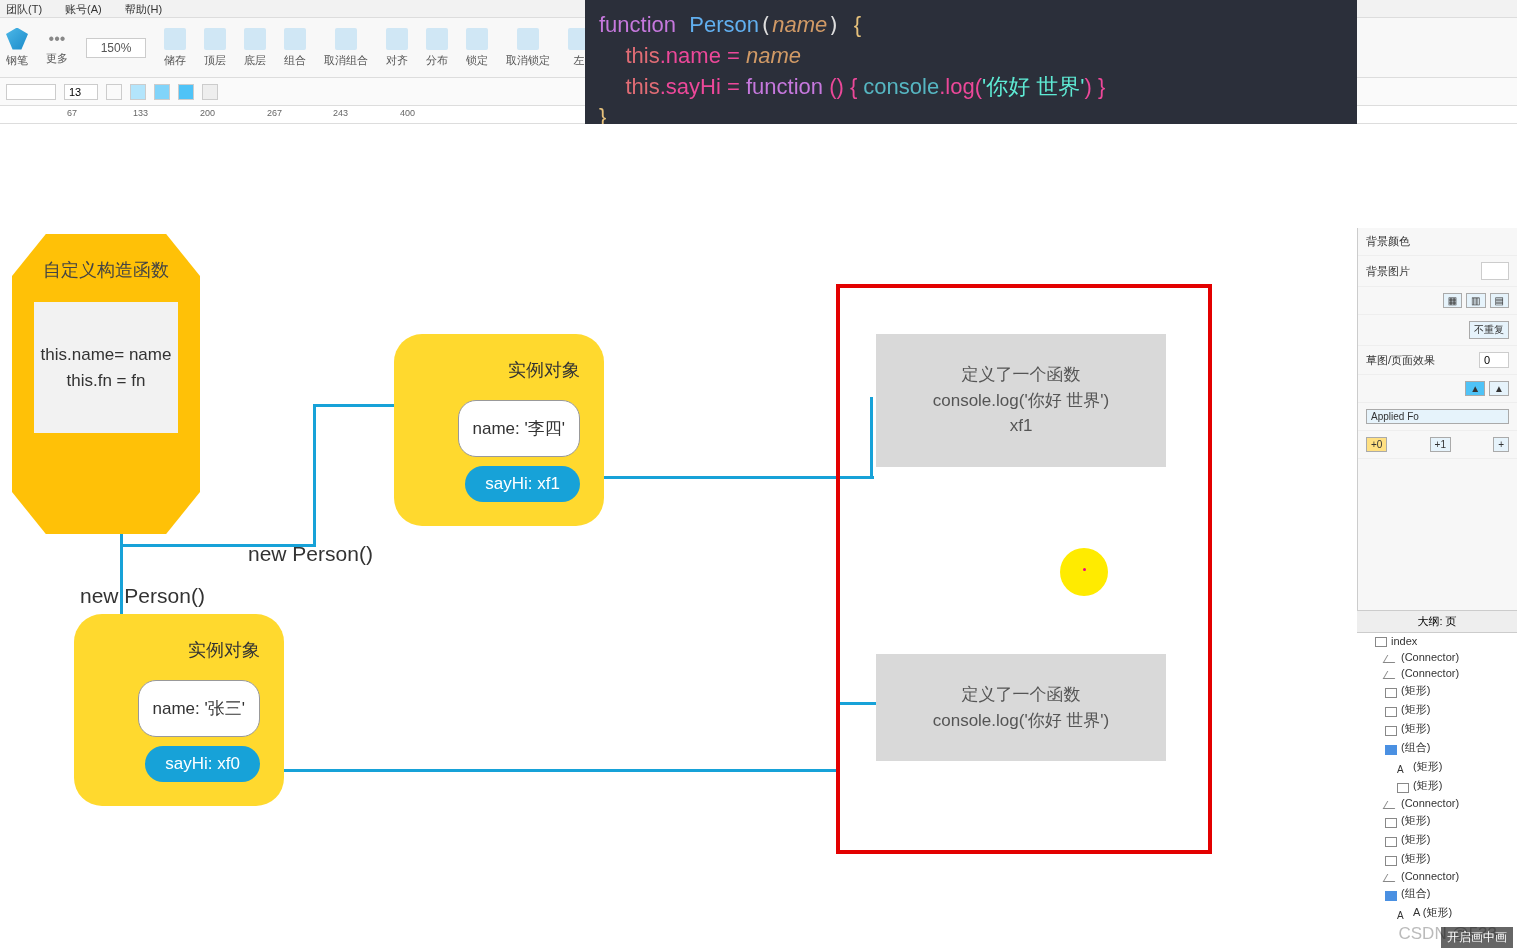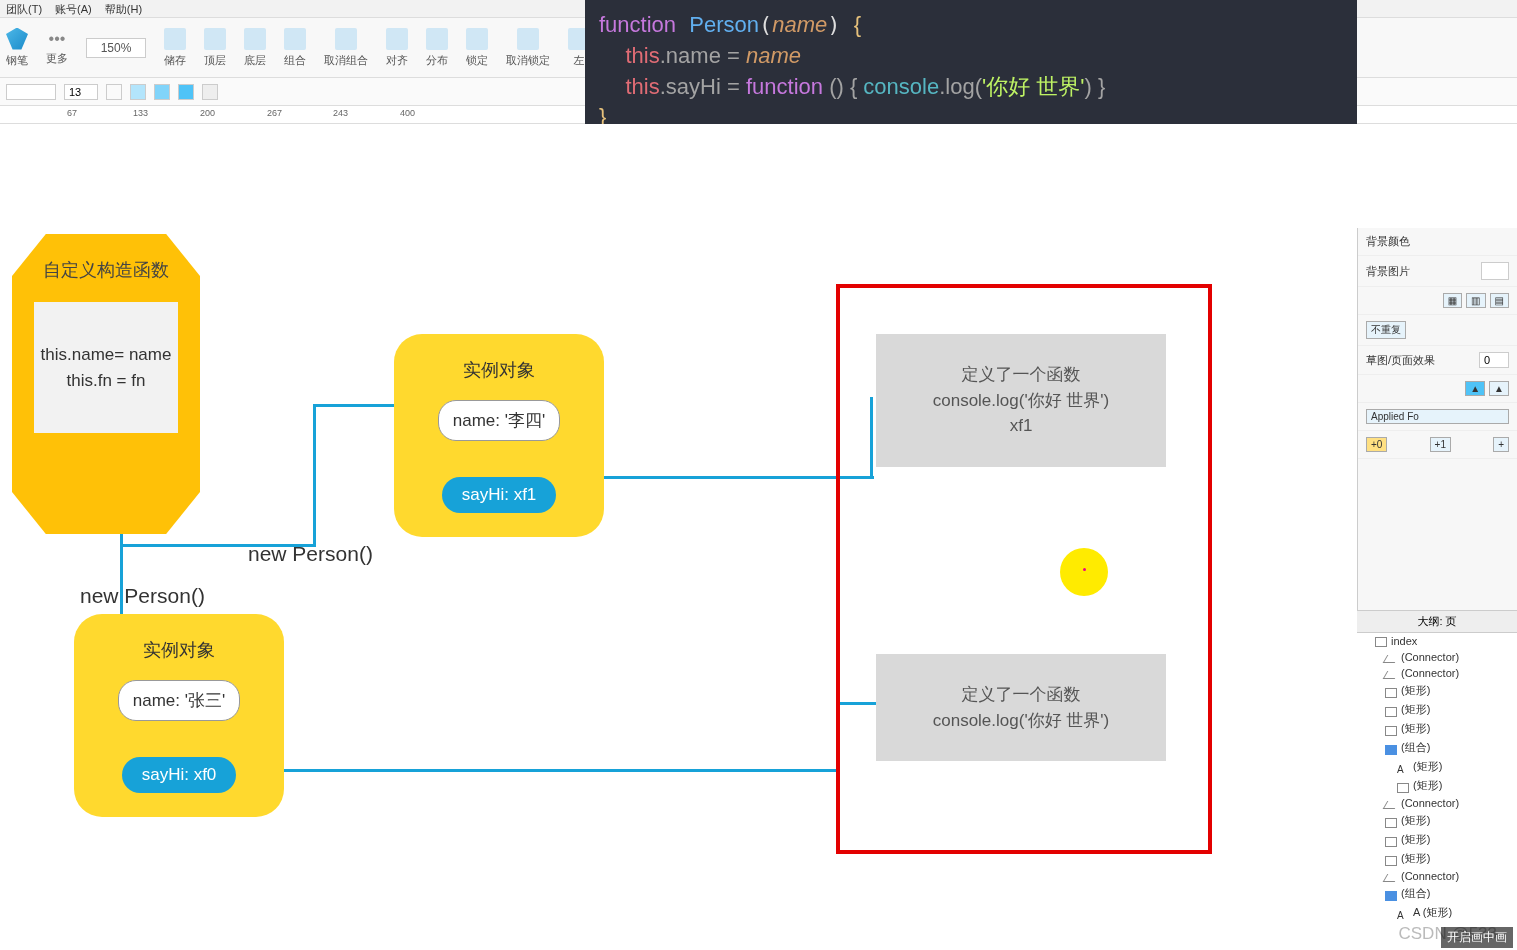--- a/index.html
+++ b/index.html
@@ -1,45 +1,45 @@
 <!DOCTYPE html>
 <html><head>
 <meta charset="utf-8">
 <style>
 *{box-sizing:border-box;margin:0;padding:0;font-family:"Microsoft YaHei",Arial,sans-serif}
 body{background:#fff;width:1517px;height:950px;overflow:hidden;position:relative}
 .menubar{height:18px;background:#f2f2f2;font-size:11px;padding:2px 6px;color:#333;border-bottom:1px solid #ddd}
-.menubar span{margin-right:10px}
+.menubar span{margin-right:20px}
 .toolbar{height:60px;background:#f8f8f8;border-bottom:1px solid #ddd;display:flex;align-items:center;padding:0 6px;gap:18px;font-size:11px;color:#555}
 .tool-item{display:flex;flex-direction:column;align-items:center;gap:3px;cursor:pointer}
 .tool-icon{width:22px;height:22px;background:#d0e7f5;border-radius:2px}
 .tool-icon.pen{background:linear-gradient(135deg,#4db8e8,#1a8ac9);clip-path:polygon(50% 0,100% 30%,70% 100%,30% 100%,0 30%)}
 .zoom-box{border:1px solid #ccc;background:#fff;padding:2px 6px;font-size:12px;width:60px;text-align:center}
 .formatbar{height:28px;background:#fafafa;border-bottom:1px solid #ddd;display:flex;align-items:center;padding:0 6px;gap:8px;font-size:11px}
 .fmtbox{border:1px solid #ccc;background:#fff;padding:1px 4px;width:50px;font-size:11px}
 .swatch{width:16px;height:16px;border:1px solid #ccc}
 .ruler{height:18px;background:#fff;border-bottom:1px solid #ddd;position:relative;font-size:9px;color:#666}
 .ruler span{position:absolute;top:2px}
 .canvas{position:absolute;left:0;top:124px;right:160px;bottom:0;background:#fff}
 .code-editor{position:absolute;right:160px;top:0;width:772px;height:228px;background:#2b2f3a;color:#ddd;font-family:Consolas,monospace;font-size:22px;padding:10px 14px;line-height:1.4;white-space:pre;overflow:hidden}
 .kw-purple{color:#c678dd}
 .kw-blue{color:#61afef}
 .kw-orange{color:#d19a66;font-style:italic}
 .kw-red{color:#e06c75}
 .kw-cyan{color:#56b6c2}
 .kw-yellow{color:#e5c07b}
-.kw-green{color:#bef264}
-.kw-white{color:#a3a3a3}
+.kw-green{color:#5eead4}
+.kw-white{color:#ec4899}
 .shape{position:absolute}
 .octagon{width:188px;height:300px;background:#ffc107;clip-path:polygon(18% 0,82% 0,100% 14%,100% 86%,82% 100%,18% 100%,0 86%,0 14%);padding:18px;text-align:center}
 .oct-title{color:#444;font-size:18px;margin-top:6px}
 .oct-inner{background:#f2f2f2;margin:20px 4px;padding:40px 6px;font-size:17px;color:#333;line-height:1.5}
-.roundbox{background:#ffd92e;border-radius:28px;padding:24px;text-align:center;width:210px}
+.roundbox{background:#ffd92e;border-radius:28px;padding:24px;text-align:right;width:210px}
 .rb-title{font-size:18px;color:#333;margin-bottom:18px}
-.pill{background:#fff;border:1px solid #999;border-radius:18px;padding:8px 14px;font-size:17px;color:#333;margin-bottom:36px;display:inline-block}
+.pill{background:#fff;border:1px solid #999;border-radius:18px;padding:16px 14px;font-size:17px;color:#333;margin-bottom:9px;display:inline-block}
 .pill-blue{background:#17a2d8;color:#fff;border:none;border-radius:18px;padding:8px 20px;font-size:17px;display:inline-block}
 .redframe{border:4px solid #e30000;position:absolute}
 .graybox{background:#d9d9d9;padding:28px 20px;text-align:center;font-size:17px;color:#555;line-height:1.5;width:290px}
 .yellow-dot{width:48px;height:48px;background:#ffeb00;border-radius:50%;position:absolute}
 .yellow-dot::after{content:'';position:absolute;left:23px;top:20px;width:3px;height:3px;background:#e08;border-radius:50%}
 .conn-label{position:absolute;font-size:21px;color:#333}
 .connector{position:absolute;background:#17a2d8}
 .right-panel{position:absolute;right:0;top:228px;width:160px;bottom:0;background:#f7f7f7;border-left:1px solid #ccc;font-size:11px;color:#333}
 .rp-row{padding:6px 8px;border-bottom:1px solid #eee;display:flex;align-items:center;justify-content:space-between}
 .rp-swatch{width:28px;height:18px;border:1px solid #ccc;background:#fff}
@@ -199,21 +199,21 @@
     </div>
   <div class="rp-row">
       <span>背景图片</span>
       <div class="rp-swatch"></div>
     </div>
   <div class="rp-row" style="justify-content:flex-end;gap:4px">
     <div class="rp-btn">▦</div>
     <div class="rp-btn">▥</div>
     <div class="rp-btn">▤</div>
   </div>
-  <div class="rp-row" style="">
+  <div class="rp-row" style="justify-content:flex-end">
       <span class="rp-btn">不重复</span>
     </div>
   <div class="rp-row">
       <span>草图/页面效果</span>
       <input class="fmtbox" style="width: 30px;" value="0">
     </div>
   <div class="rp-row" style="justify-content:flex-end;gap:4px">
     <div class="rp-btn" style="background:#4fc3f7">▲</div>
     <div class="rp-btn">▲</div>
   </div>

